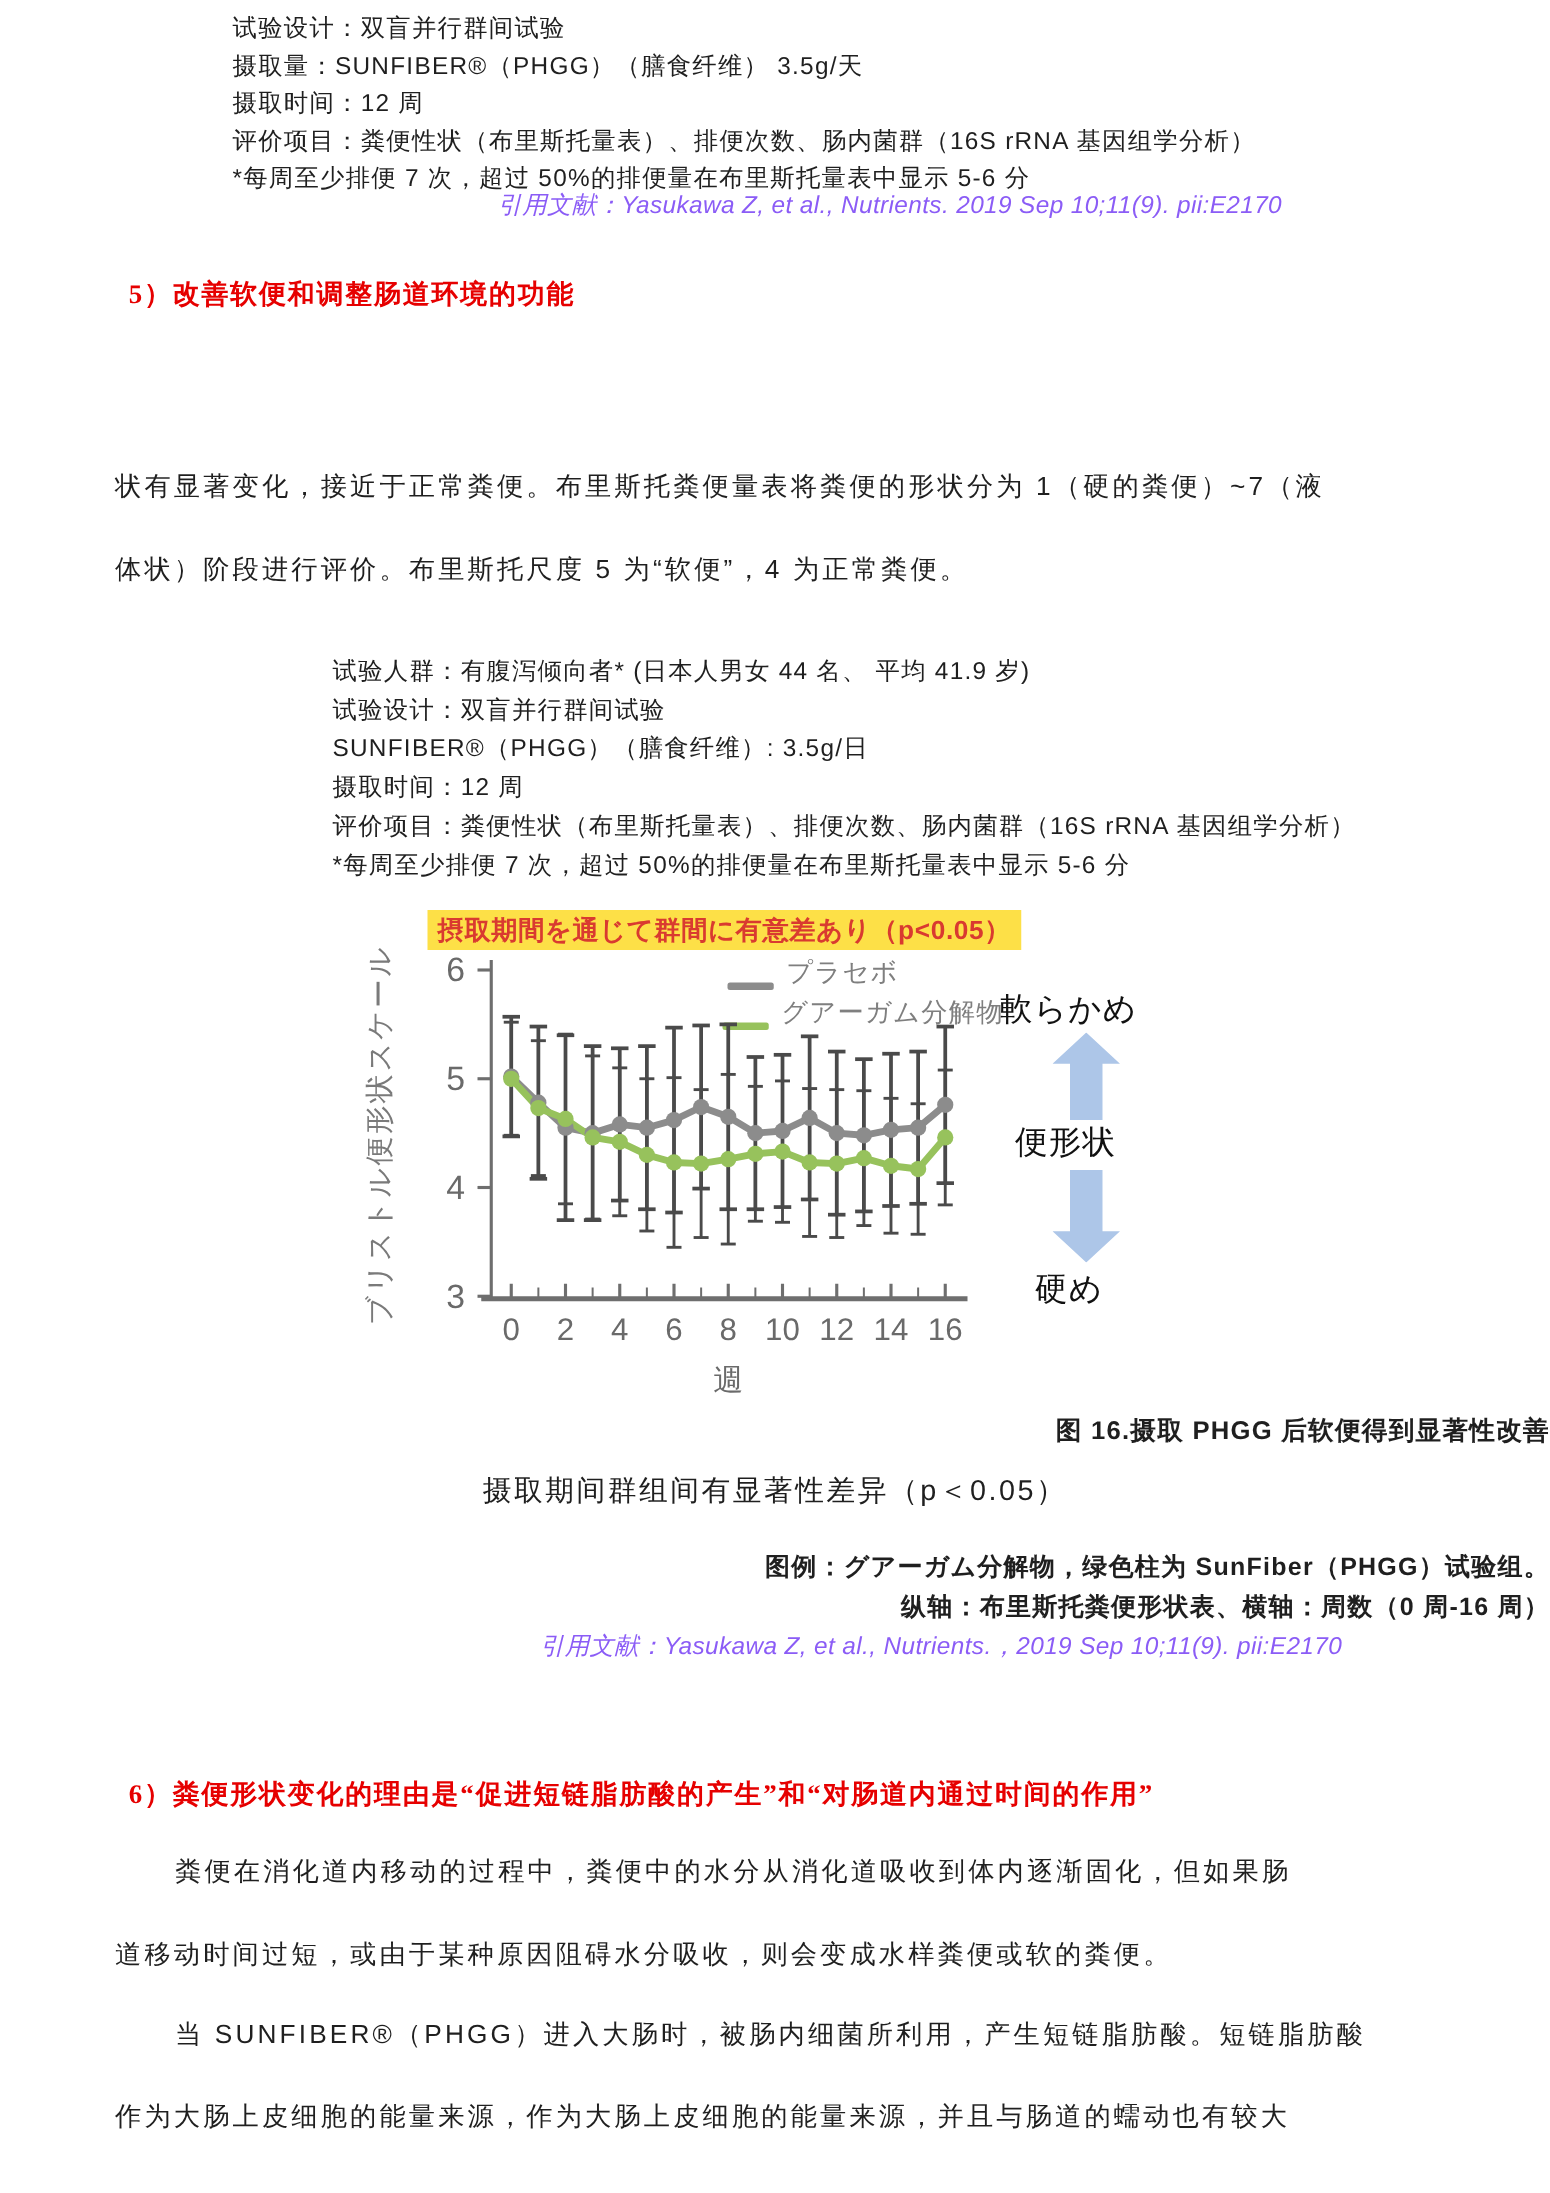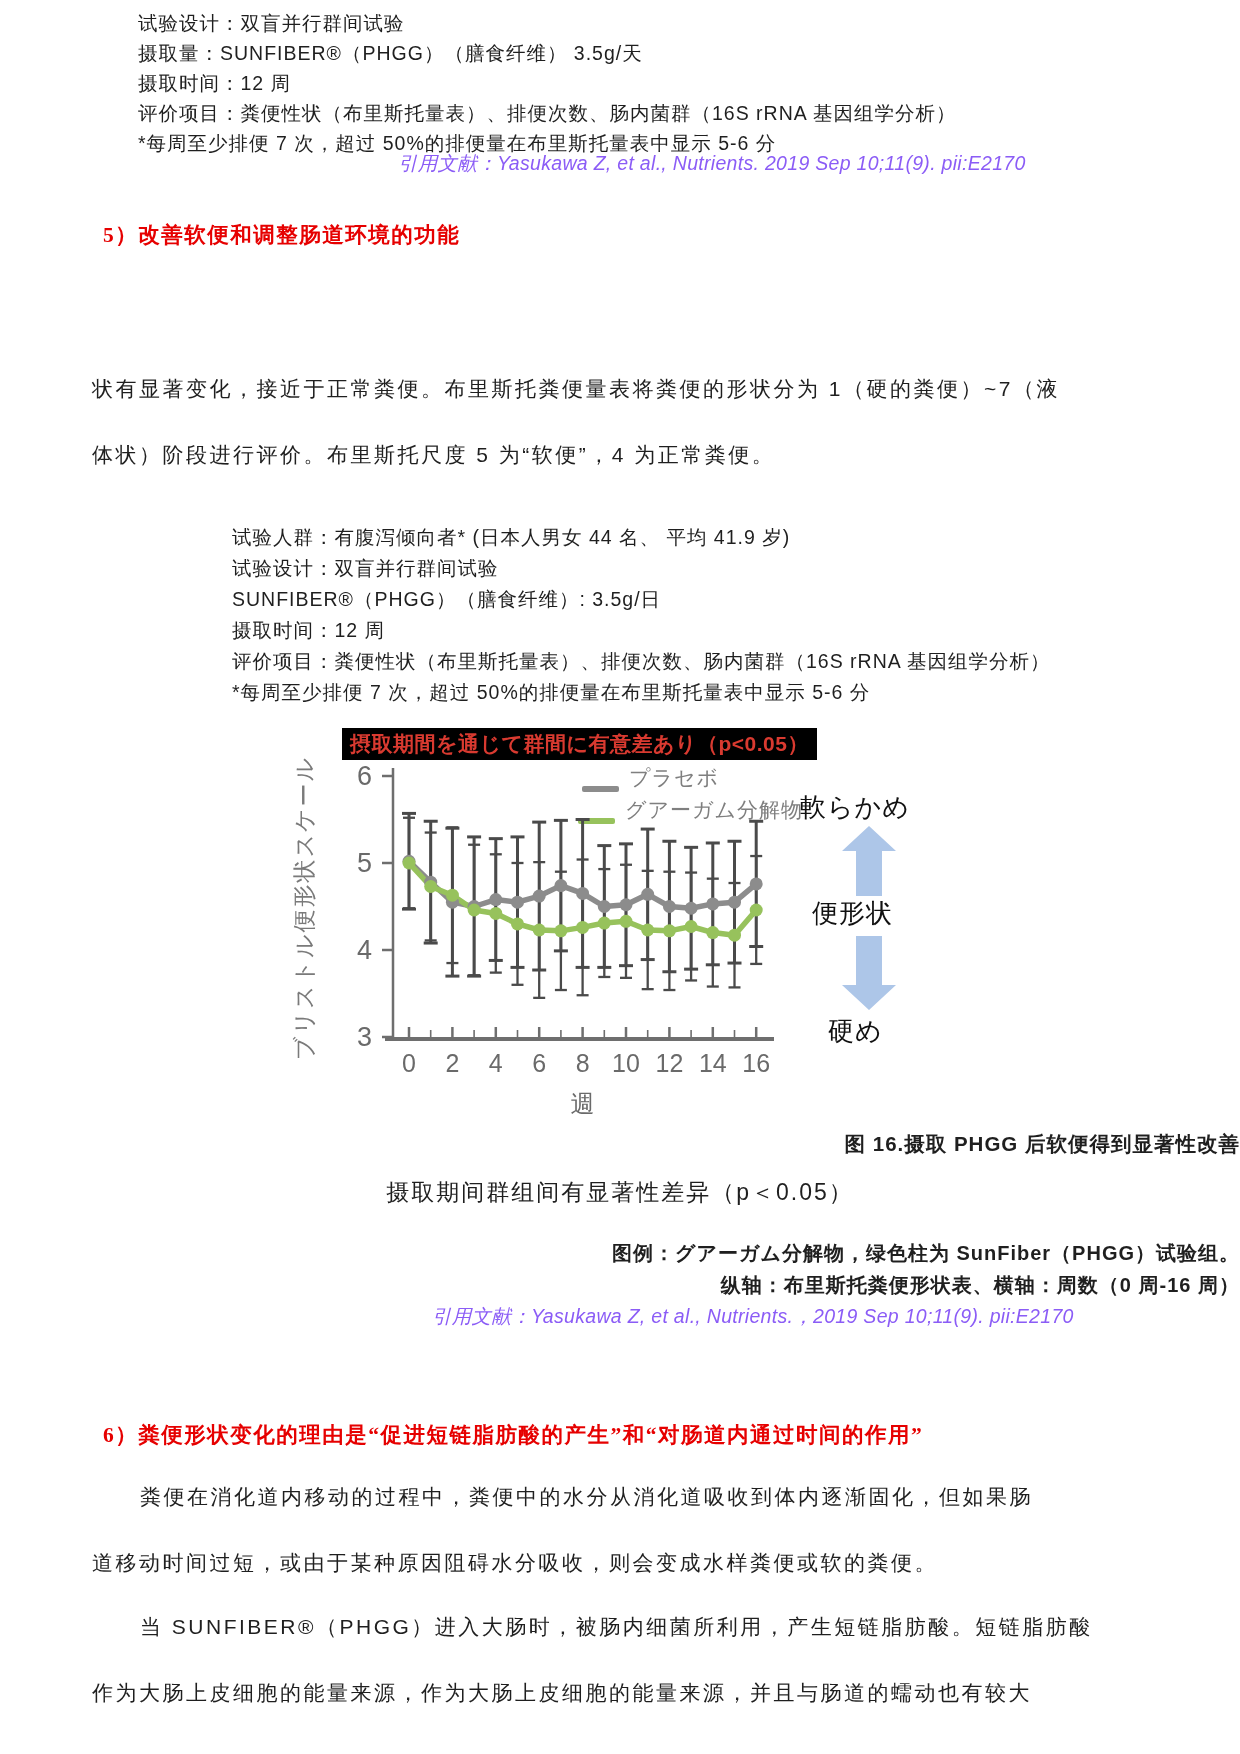--- a/index.html
+++ b/index.html
@@ -1,28 +1,28 @@
 <!DOCTYPE html>
 <html><head>
 <meta charset="utf-8">
 <style>
   html,body{margin:0;padding:0;background:#ffffff;}
   .page{position:relative;width:1240px;height:1754px;background:#ffffff;
         font-family:"Liberation Sans",sans-serif;color:#1f1f1f;overflow:hidden;}
   .abs{position:absolute;white-space:nowrap;}
-  .tline{font-size:19.5px;line-height:30px;letter-spacing:1px;}
+  .tline{font-size:19.5px;line-height:30px;letter-spacing:1px;margin-left:48px;}
   .cite{font-style:italic;font-size:19.5px;letter-spacing:.3px;color:#8b5cf6;}
   .red-h{color:#e60000;font-weight:bold;font-size:21.5px;letter-spacing:1.5px;font-family:Liberation Serif, serif;}
   .body-line{font-size:21px;letter-spacing:2.5px;}
   .cap{left:0;width:100%;text-align:center;}
   .bold{font-weight:bold;text-align:right;}
   
   .chart{position:absolute;left:280px;top:712px;width:540px;height:415px;}
   .chart-title{position:absolute;left:62px;top:16px;padding:2px 8px;
-               font-size:21px;font-weight:bold;color:#d93a30;background:#000000;letter-spacing:.5px;}
+               font-size:21px;font-weight:bold;color:#d93a30;background:#fde047;letter-spacing:.5px;}
   .legend-item{position:absolute;display:flex;align-items:flex-end;gap:10px;
                font-size:21px;color:#7f7f7f;letter-spacing:1px;}
   .dash{display:inline-block;width:37px;height:6px;border-radius:2px;}
   .ylab{position:absolute;top:196px;left:24px;transform:translate(-50%,-50%) rotate(-90deg);
         font-size:23px;color:#7a7a7a;letter-spacing:2px;}
   #chart-svg{position:absolute;left:0;top:0;overflow:visible;}
   .ann{font-size:26px;color:#111;letter-spacing:1px;}
 </style>
 </head>
 <body>
@@ -35,21 +35,21 @@
     <div class="tline">摄取时间：12 周</div>
     <div class="tline">评价项目：粪便性状（布里斯托量表）、排便次数、肠内菌群（16S rRNA 基因组学分析）</div>
     <div class="tline">*每周至少排便 7 次，超过 50%的排便量在布里斯托量表中显示 5-6 分</div>
   </div>
   <div class="abs cite" style="left:398px;top:150px">引用文献：Yasukawa Z, et al., Nutrients. 2019 Sep 10;11(9). pii:E2170</div>
 
   <div class="abs red-h" style="left:103px;top:220px">5）改善软便和调整肠道环境的功能</div>
   <div class="abs body-line" style="left:92px;top:375px">状有显著变化，接近于正常粪便。布里斯托粪便量表将粪便的形状分为 1（硬的粪便）~7（液</div>
   <div class="abs body-line" style="left:92px;top:441px">体状）阶段进行评价。布里斯托尺度 5 为“软便”，4 为正常粪便。</div>
 
-  <div class="abs" style="left:232px;top:522px">
+  <div class="abs" style="left:218px;top:522px">
     <div class="tline" style="line-height:31px">试验人群：有腹泻倾向者* (日本人男女 44 名、 平均 41.9 岁)</div>
     <div class="tline" style="line-height:31px">试验设计：双盲并行群间试验</div>
     <div class="tline" style="line-height:31px">SUNFIBER®（PHGG）（膳食纤维）: 3.5g/日</div>
     <div class="tline" style="line-height:31px">摄取时间：12 周</div>
     <div class="tline" style="line-height:31px">评价项目：粪便性状（布里斯托量表）、排便次数、肠内菌群（16S rRNA 基因组学分析）</div>
     <div class="tline" style="line-height:31px">*每周至少排便 7 次，超过 50%的排便量在布里斯托量表中显示 5-6 分</div>
   </div>
 
   <div class="chart">
     <div class="chart-title">摂取期間を通じて群間に有意差あり（p&lt;0.05）</div>

